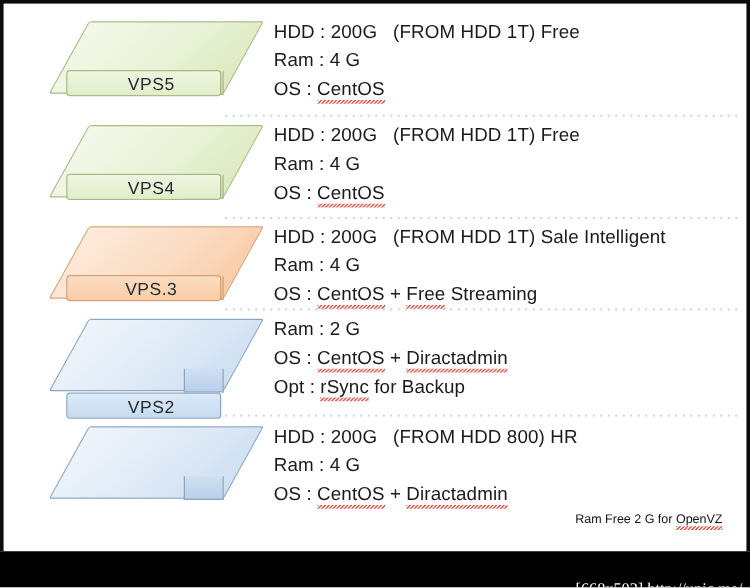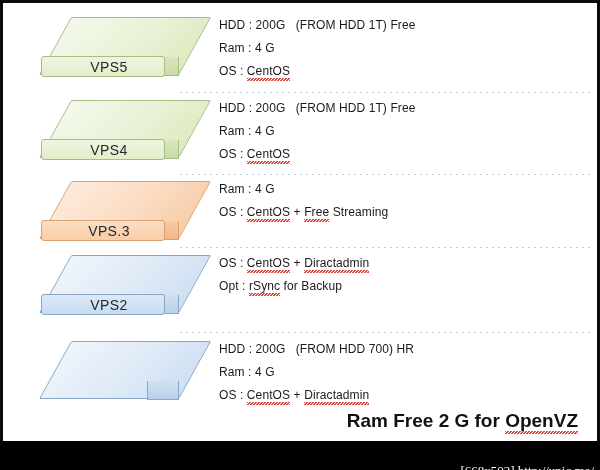--- a/index.html
+++ b/index.html
@@ -74,21 +74,21 @@
     left: 108px;
     top: 40px;
     width: 32px;
     height: 19px;
     border: 1px solid #9aa7b4;
     border-top: none;
     box-sizing: border-box;
   }
   .slab-label {
     position: absolute;
-    left: 2px;
+    left: 14px;
     top: 39px;
     width: 124px;
     height: 21px;
     border: 1px solid #9aa7b4;
     border-radius: 3px;
     box-sizing: border-box;
     display: flex;
     align-items: center;
     justify-content: center;
     font-size: 14px;
@@ -130,31 +130,32 @@
     background: linear-gradient(118deg, #eef4fb 0%, #dfeaf7 55%, #cddff2 100%);
     border-color: #8aa6c4;
   }
   .blue .slab-side {
     background: linear-gradient(180deg, #cfe0f2 0%, #b9d0ea 100%);
     border-color: #8aa6c4;
   }
   .blue .slab-label {
     background: linear-gradient(180deg, #dce9f7 0%, #c6dbf1 100%);
     border-color: #8aa6c4;
+    margin-top: 20px;
   }
 
   
   .specs {
     position: absolute;
     left: 216px;
     top: 0;
     width: 378px;
   }
   .spec-line {
-    font-size: 12px;
+    font-size: 15px;
     line-height: 23px;
     color: #1a1a1a;
     white-space: pre;
     letter-spacing: 0.1px;
   }
   .sp {
     position: relative;
   }
   
   .sp.mis {
@@ -178,22 +179,22 @@
     background-image: radial-gradient(circle, #bcd0e6 0.8px, rgba(255,255,255,0) 1.1px);
     background-size: 6px 3px;
     background-repeat: repeat-x;
   }
 
   
   .footnote {
     position: absolute;
     right: 22px;
     top: 410px;
-    font-size: 19px;
-    font-weight: bold;
+    font-size: 10px;
+    font-weight: normal;
     color: #111111;
     white-space: pre;
   }
 
   
   .bottombar {
     position: absolute;
     left: 0;
     top: 441px;
     width: 600px;
@@ -240,38 +241,40 @@
         <div class="spec-line"><span class="sp">HDD : 200G   (FROM HDD 1T) Free</span></div>
         <div class="spec-line"><span class="sp">Ram : 4 G</span></div>
         <div class="spec-line"><span class="sp">OS : </span><span class="sp mis">CentOS</span></div>
       </div>
       <div class="slab orange" style="top: 178px;">
         <div class="slab-top"></div>
         <div class="slab-side"></div>
         <div class="slab-label">VPS.3</div>
       </div>
       <div class="specs" style="top: 175px;">
+        <div class="spec-line"><span class="sp">HDD : 200G   (FROM HDD 1T) Sale Intelligent</span></div>
         <div class="spec-line"><span class="sp">Ram : 4 G</span></div>
         <div class="spec-line"><span class="sp">OS : </span><span class="sp mis">CentOS</span><span class="sp"> + </span><span class="sp mis">Free</span><span class="sp"> Streaming</span></div>
       </div>
       <div class="slab blue" style="top: 252px;">
         <div class="slab-top"></div>
         <div class="slab-side"></div>
         <div class="slab-label">VPS2</div>
       </div>
       <div class="specs" style="top: 249px;">
+        <div class="spec-line"><span class="sp">Ram : 2 G</span></div>
         <div class="spec-line"><span class="sp">OS : </span><span class="sp mis">CentOS</span><span class="sp"> + </span><span class="sp mis">Diractadmin</span></div>
         <div class="spec-line"><span class="sp">Opt : </span><span class="sp mis">rSync</span><span class="sp"> for Backup</span></div>
       </div>
       <div class="slab blue" style="top: 338px;">
         <div class="slab-top"></div>
         <div class="slab-side"></div>
       </div>
       <div class="specs" style="top: 335px;">
-        <div class="spec-line"><span class="sp">HDD : 200G   (FROM HDD 700) HR</span></div>
+        <div class="spec-line"><span class="sp">HDD : 200G   (FROM HDD 800) HR</span></div>
         <div class="spec-line"><span class="sp">Ram : 4 G</span></div>
         <div class="spec-line"><span class="sp">OS : </span><span class="sp mis">CentOS</span><span class="sp"> + </span><span class="sp mis">Diractadmin</span></div>
       </div>
       <div class="sep" style="top: 88px;"></div>
       <div class="sep" style="top: 170px;"></div>
       <div class="sep" style="top: 243px;"></div>
       <div class="sep" style="top: 328px;"></div>
     </div>
 
   <div class="footnote" id="footnote"><span class="sp">Ram Free 2 G for </span><span class="sp mis">OpenVZ</span></div>

